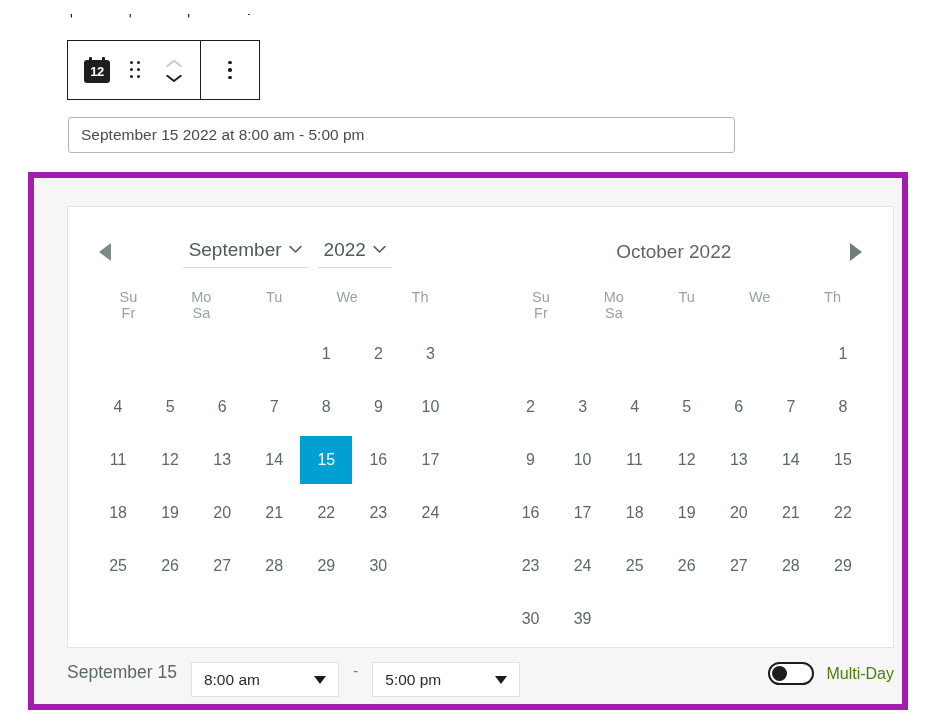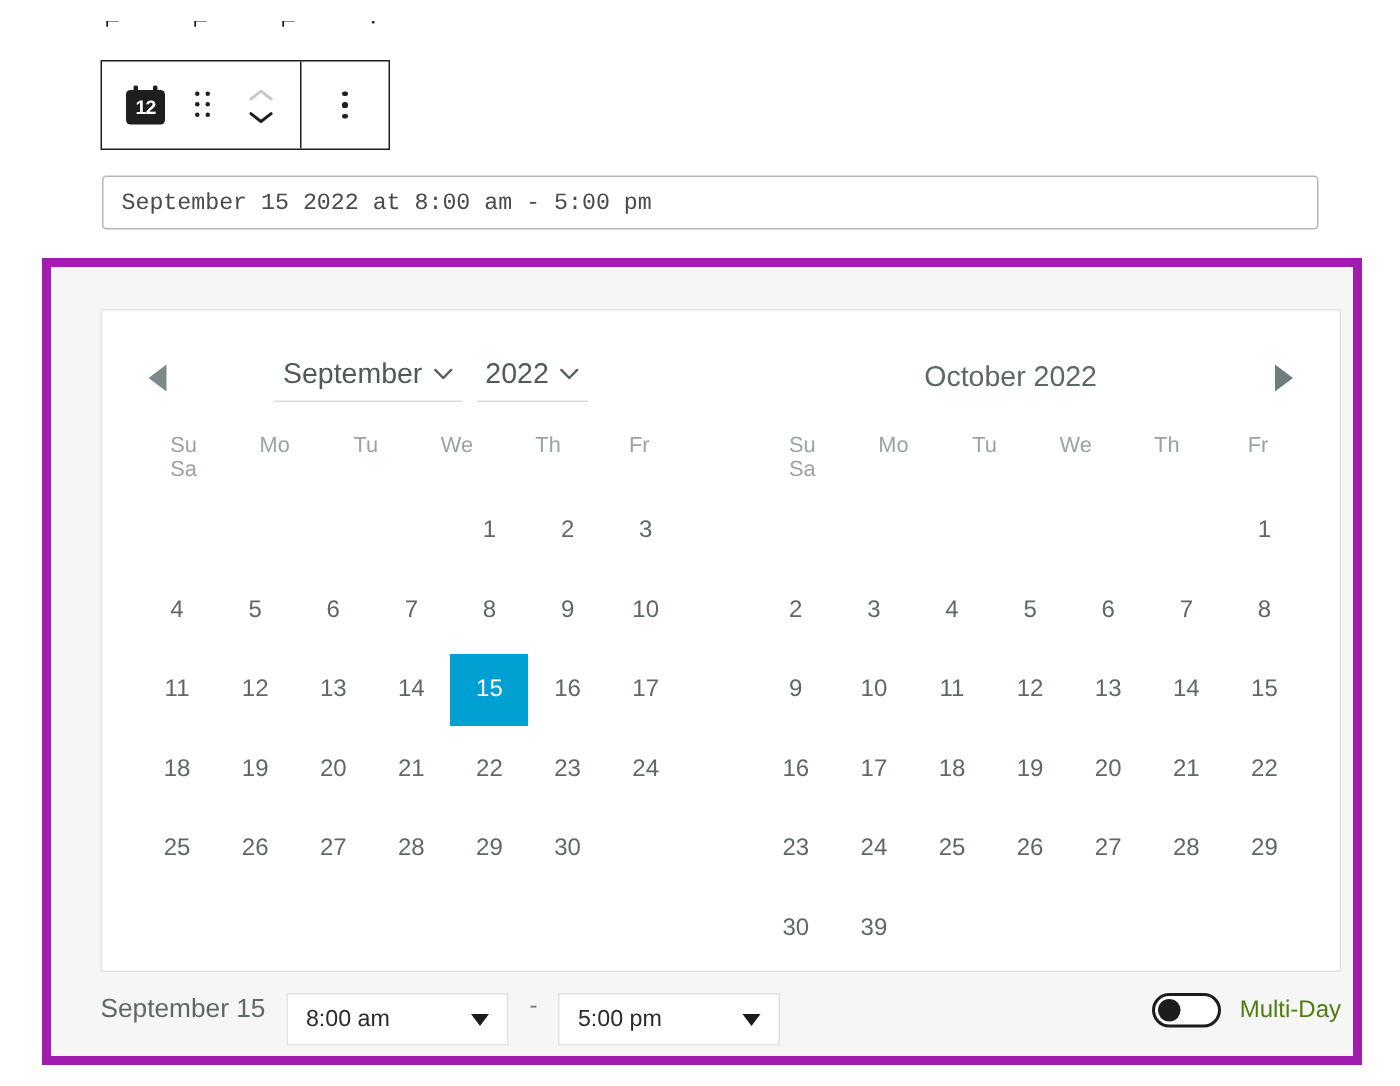--- a/index.html
+++ b/index.html
@@ -138,32 +138,32 @@
     width: 18px; height: 14px;
     display: block;
     cursor: pointer;
   }
 
   
   .date-field {
     position: absolute;
     left: 68px;
     top: 117px;
-    width: 811px;
+    width: 667px;
     height: 36px;
     border: 1px solid #b6b6b6;
     border-radius: 3px;
     background: #ffffff;
     box-sizing: border-box;
     display: flex;
     align-items: center;
     padding: 0 12px;
     font-size: 15.5px;
     color: #4b4b4b;
-    font-family: Liberation Mono, monospace;
+    font-family: Liberation Sans, sans-serif;
   }
 
   
   .picker-panel {
     position: absolute;
     left: 28px;
     top: 172px;
     width: 880px;
     height: 538px;
     background: #f6f6f6;
@@ -238,21 +238,21 @@
 
   .month-title {
     flex: 1 1 auto;
     text-align: center;
     color: #5c6868;
     font-size: 19px;
   }
 
   .dow-row {
     display: grid;
-    grid-template-columns: repeat(6, 1fr);
+    grid-template-columns: repeat(5, 1fr);
     margin-top: 14px;
   }
   .dow {
     text-align: center;
     color: #9aa3a3;
     font-size: 14.5px;
   }
 
   .days-grid {
     display: grid;

